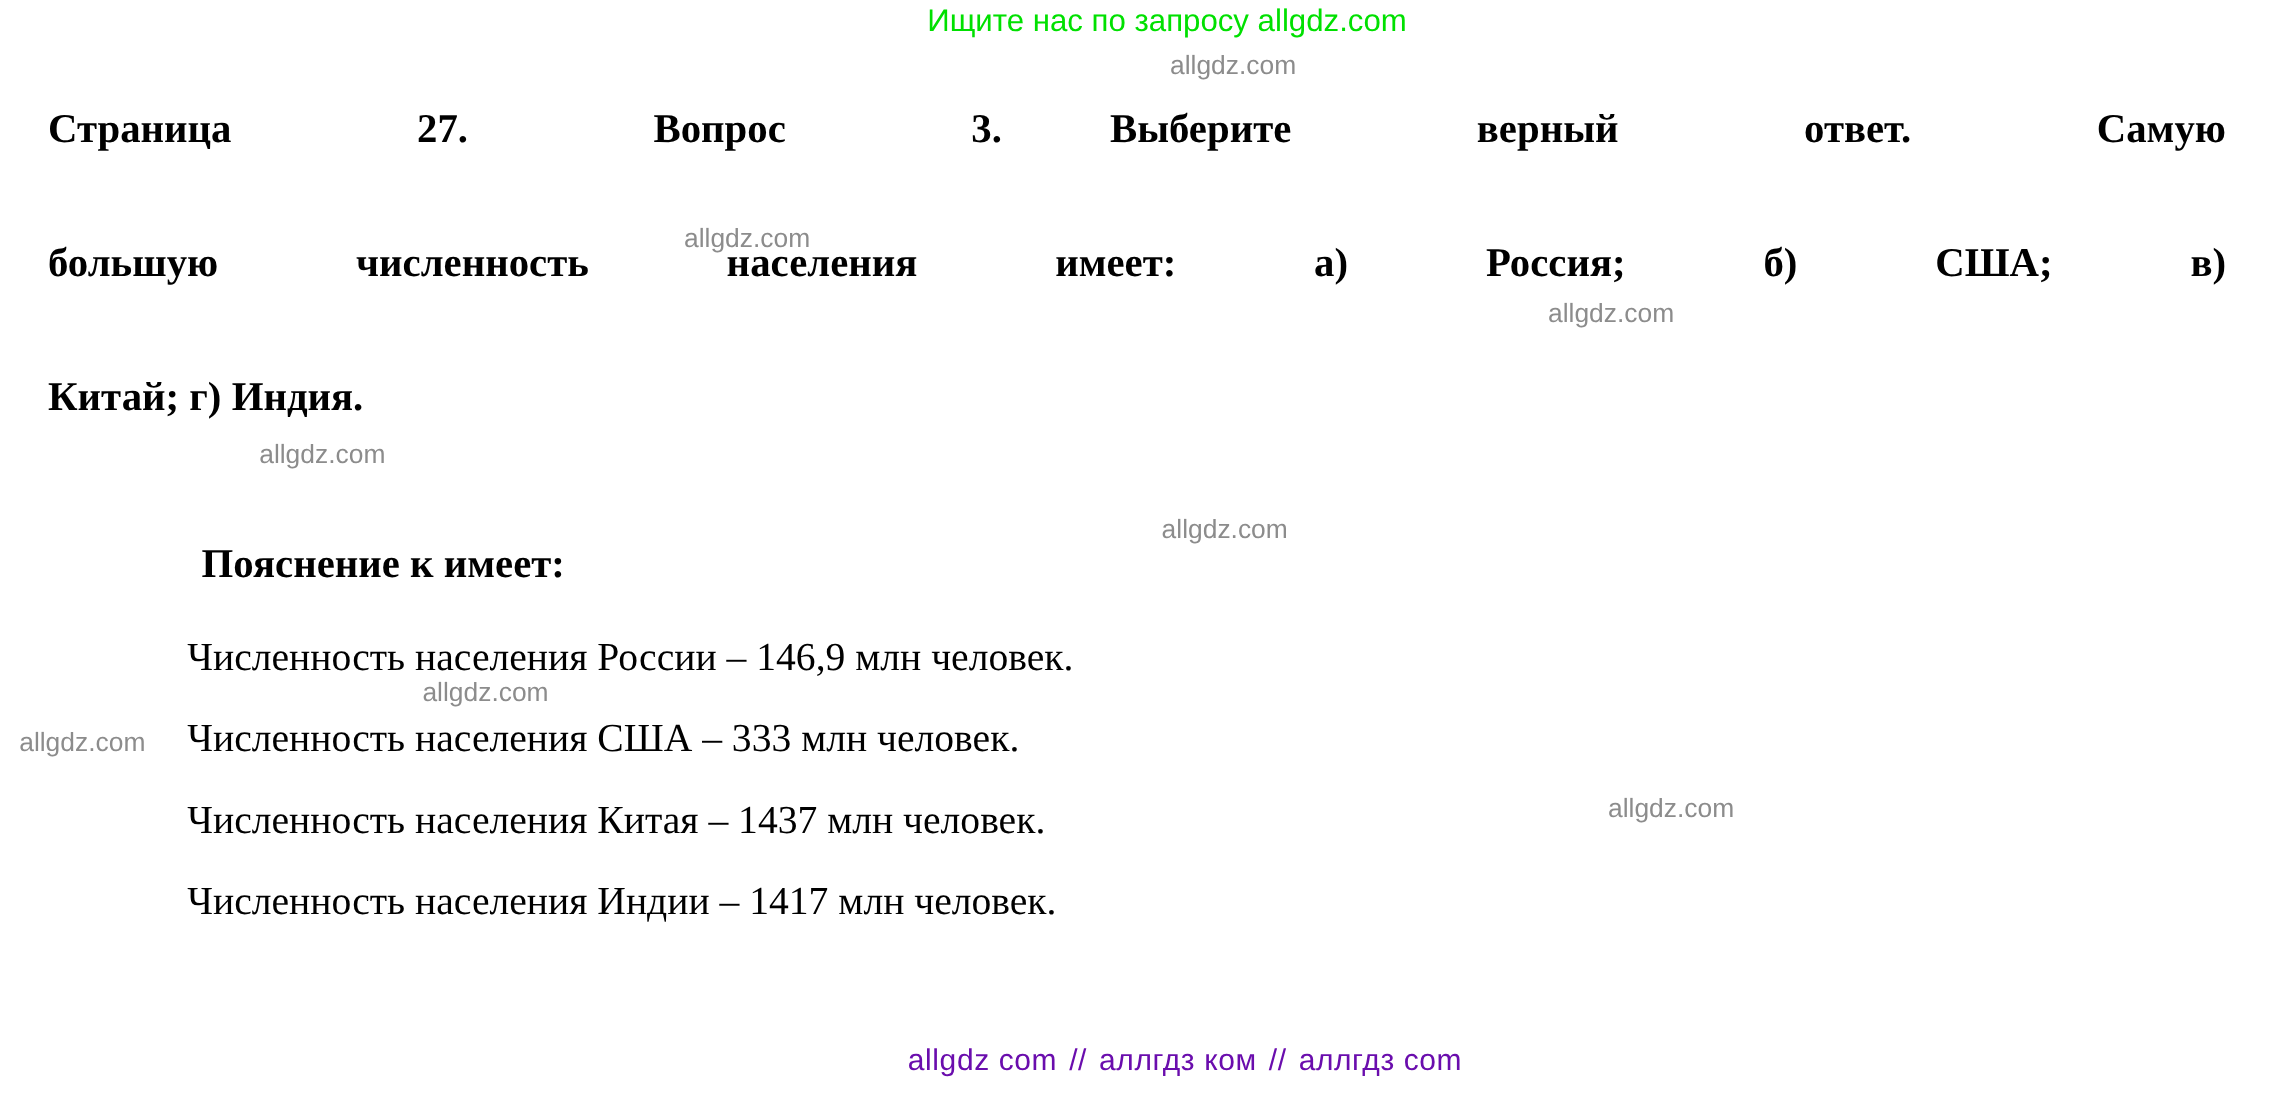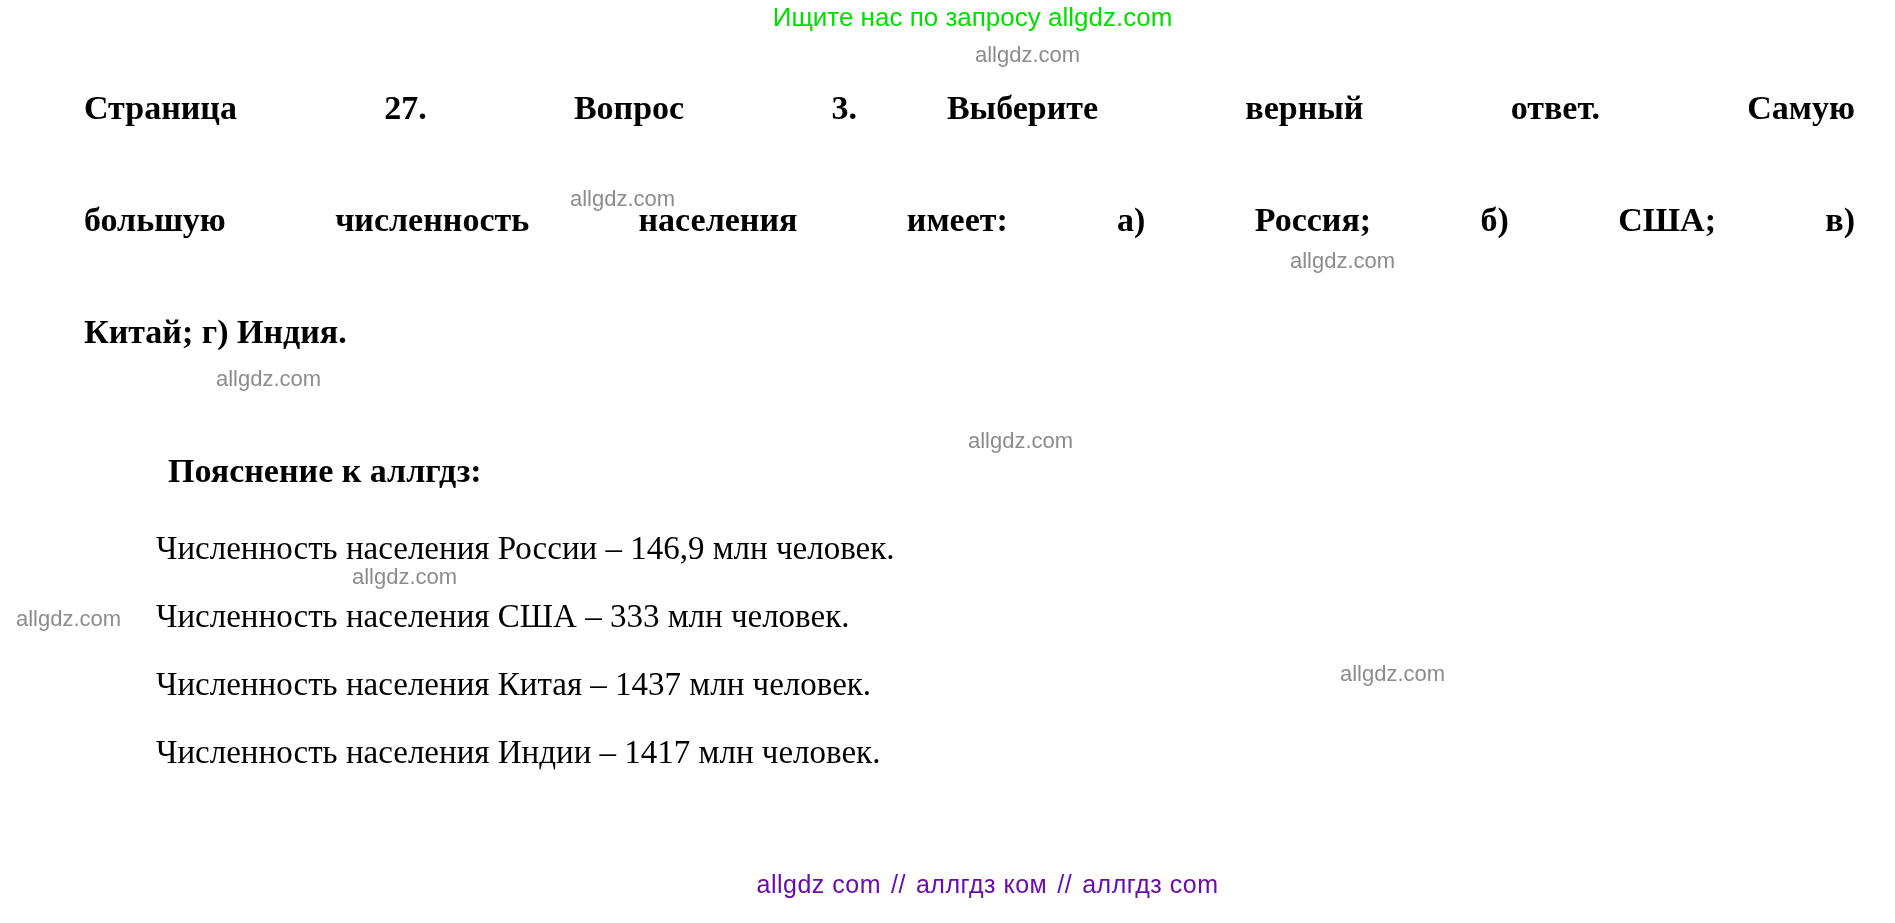--- a/index.html
+++ b/index.html
@@ -57,21 +57,20 @@
     text-justify: inter-word;
     margin: 0;
   }
   .question .lead {
     margin-right: 90px;
   }
   
   .q-line {
     display: block;
     text-align: justify;
-    margin-left: 44px;
   }
   .q-line::after {
     content: "";
     display: inline-block;
     width: 100%;
   }
   .q-line.last::after { display: none; }
 
   .answer {
     font-size: 33px;
@@ -133,21 +132,21 @@
 
   <p class="question">
     <span class="q-line">
       <span class="lead">Страница 27. Вопрос 3.</span><span>Выберите верный ответ. Самую</span>
     </span>
     <span class="q-line">большую численность населения имеет: а) Россия; б) США; в)</span>
     <span class="q-line last">Китай; г) Индия.</span>
   </p>
 
 
-  <p class="explain-title">Пояснение к аллгдз:</p>
+  <p class="explain-title">Пояснение к имеет:</p>
 
   <div class="facts">
     <p class="fact">Численность населения России – 146,9 млн человек.</p>
     <p class="fact">Численность населения США – 333 млн человек.</p>
     <p class="fact">Численность населения Китая – 1437 млн человек.</p>
     <p class="fact">Численность населения Индии – 1417 млн человек.</p>
   </div>
 </div>
 
 <div class="footer">

